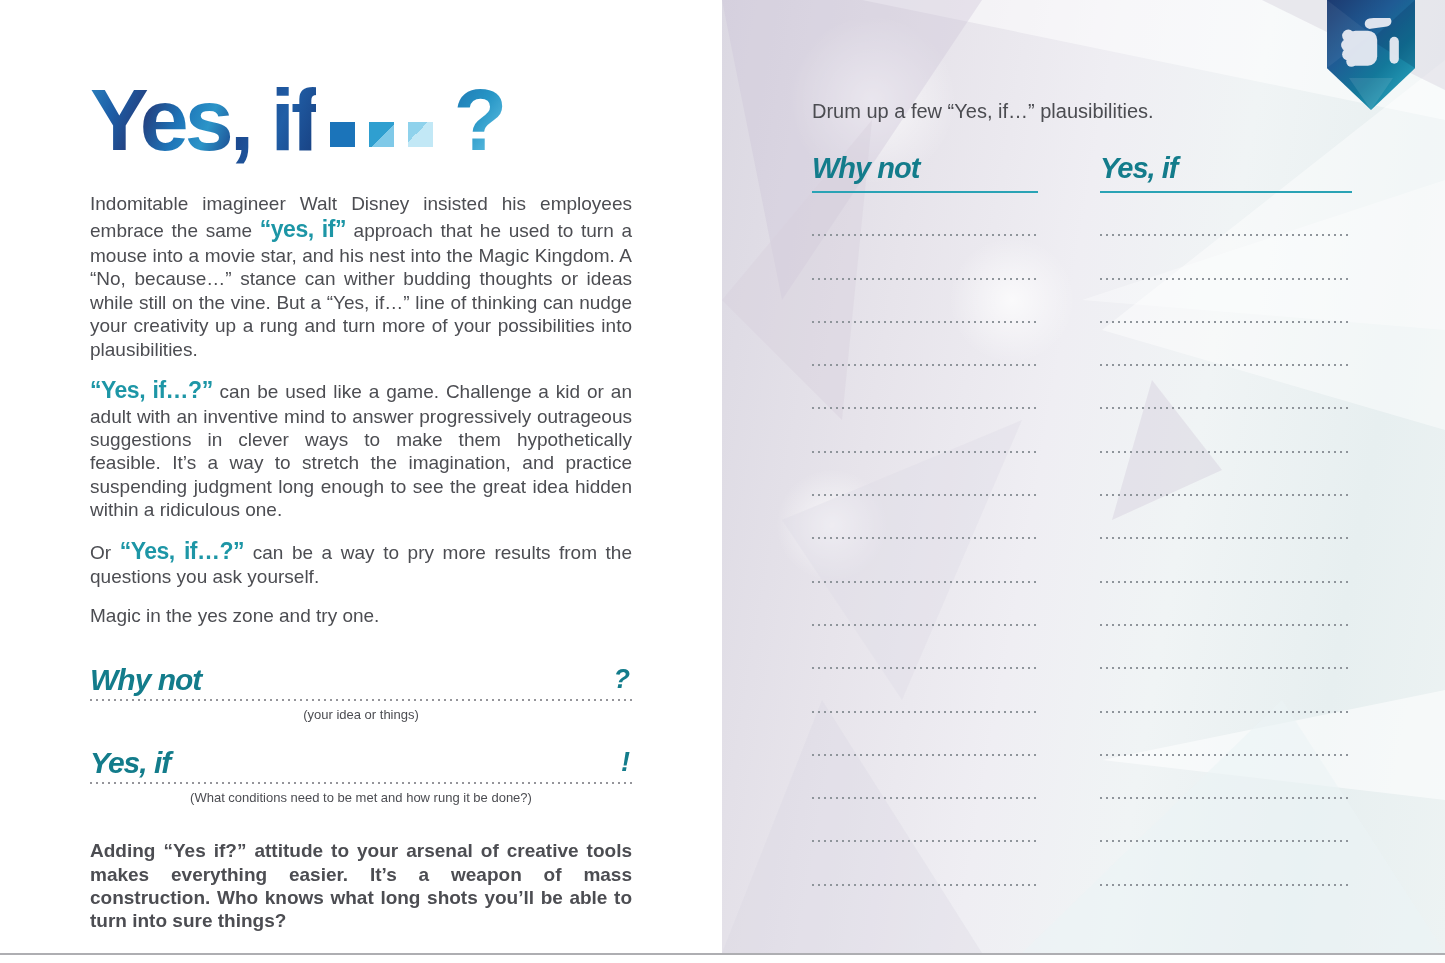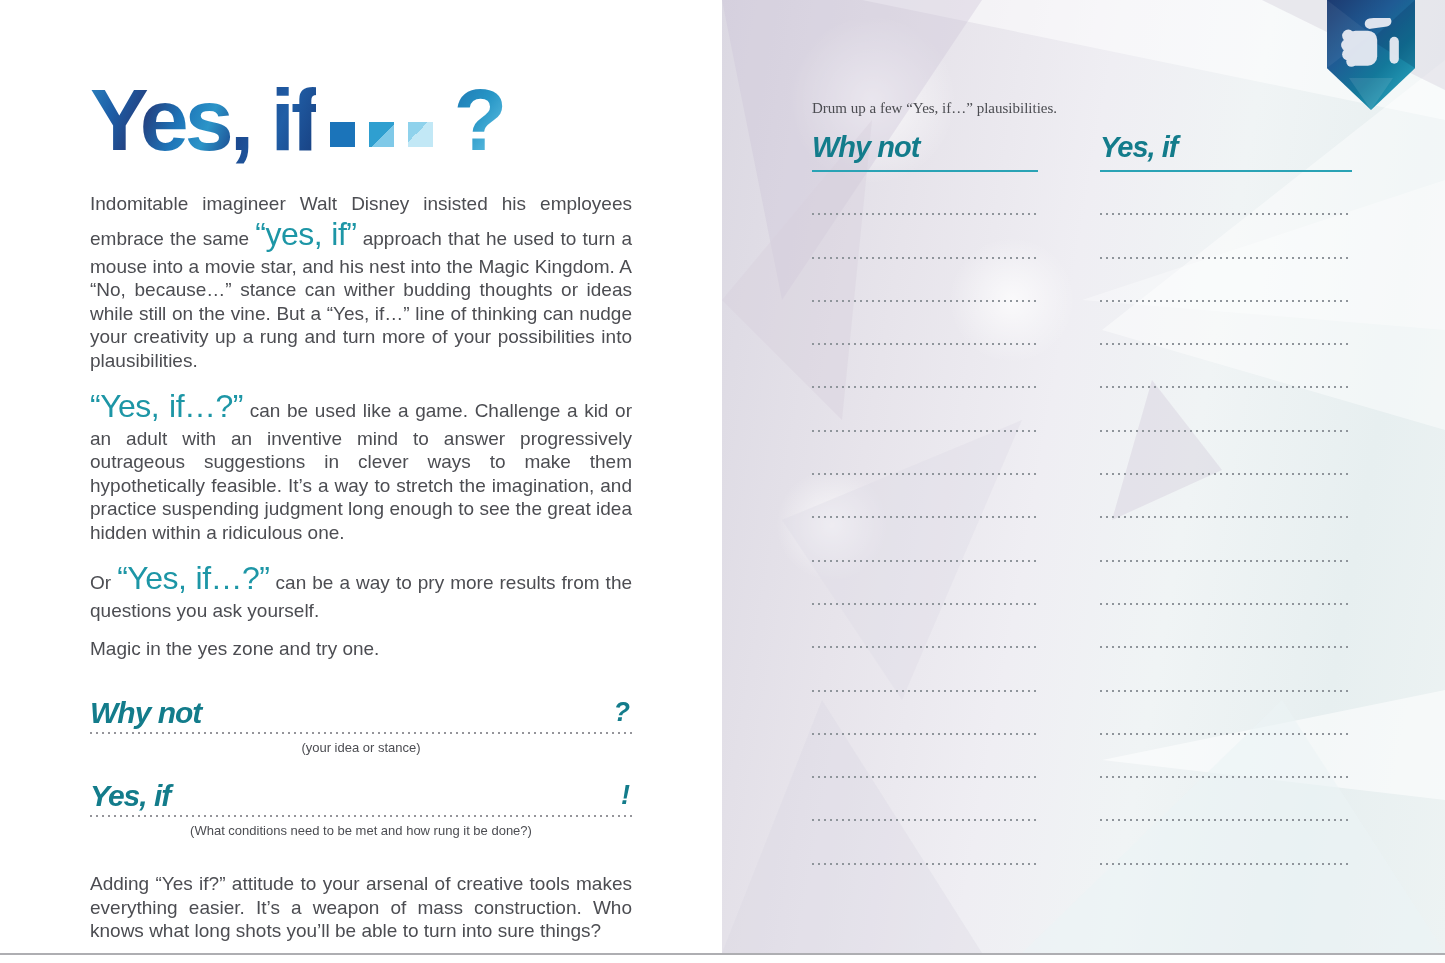--- a/index.html
+++ b/index.html
@@ -28,40 +28,40 @@
   .t-dots { display: inline-block; margin-left: 14px; }
   .dot { display: inline-block; width: 25px; height: 25px; margin-right: 14px; transform: translateY(-3px); }
   .d1 { background:#1b74ba; }
   .d2 { background: linear-gradient(135deg,#2f9fd0 55%, #7fc9e8 55%); }
   .d3 { background: linear-gradient(135deg,#8fd2ec 40%, #c2e8f6 40%); }
 
   .paras p {
     font-size: 19px; line-height: 1.235; color:#4c4d52;
     text-align: justify; margin-bottom: 15px;
   }
-  .accent { color:#1d96a6; font-weight: 400; font-size: 32px; letter-spacing: -0.5px; }
+  .accent { color:#1d96a6; font-weight: 700; font-size: 23px; letter-spacing: -0.5px; }
 
   .rule-block { margin-top: 30px; }
   .rule-block + .rule-block { margin-top: 18px; }
   .rule-row { position: relative; height: 36px; }
   .rule-label {
     position: absolute; left: 0; bottom: -4px;
     font-size: 30px; font-style: italic; font-weight: 700; color:#137c8b; letter-spacing: -1px;
   }
   .rule-mark {
     position: absolute; right: 2px; bottom: -2px;
     font-size: 27px; font-style: italic; font-weight: 700; color:#137c8b;
   }
   .dotline {
     position: absolute; left: 0; right: 0; bottom: -8px; height: 2px;
     background-image: repeating-linear-gradient(90deg,#95959a 0,#95959a 2px,transparent 2px,transparent 6px);
   }
   .rule-caption { text-align: center; font-size: 13px; color:#4c4d52; margin-top: 14px; }
 
-  .closing { margin-top: 34px; }
+  .closing { margin-top: 34px; font-weight: bold; }
 
   
   .page-right {
     position: absolute; left: 722px; top: 0; width: 723px; height: 953px;
     background:
       radial-gradient(circle 120px at 150px 100px, rgba(255,255,255,.8), rgba(255,255,255,0) 70%),
       radial-gradient(circle 90px at 290px 300px, rgba(255,255,255,.75), rgba(255,255,255,0) 70%),
       radial-gradient(circle 80px at 110px 525px, rgba(255,255,255,.7), rgba(255,255,255,0) 70%),
       linear-gradient(100deg,#dbd8e2 0%,#e7e4eb 25%,#efeef3 45%,#f0f4f5 62%,#e7eff0 82%,#edf3f3 100%);
     overflow: hidden;
@@ -70,21 +70,21 @@
 
   .badge {
     position: absolute; top: 0; right: 30px; width: 88px; height: 110px;
     clip-path: polygon(0 0, 100% 0, 100% 62%, 50% 100%, 0 62%);
     background: linear-gradient(135deg,#1d3a70 0%,#1f5b94 35%,#13789a 62%,#27a0ba 88%);
   }
   .badge svg.facets { position: absolute; inset: 0; }
   .thumb { position: absolute; left: 11px; top: 18px; }
 
   .rp-content { position: absolute; left: 0; top: 0; width: 723px; padding: 100px 93px 0 90px; }
-  .rp-heading { font-size: 15px; color:#4b4c51; margin-bottom: 16px; font-family: Liberation Serif, serif; }
+  .rp-heading { font-size: 20px; color:#4b4c51; margin-bottom: 31px; }
   .cols { display: flex; justify-content: space-between; width: 540px; }
   .col1 { width: 226px; } .col2 { width: 252px; }
   .col-header {
     font-size: 29px; font-style: italic; font-weight: 700; color:#137c8b;
     letter-spacing: -1px; line-height: 1; margin-bottom: 8px;
   }
   .col-rule { border-bottom: 2px solid #2aa3b5; }
   .wline {
     height: 43.3px;
     background-image: repeating-linear-gradient(90deg,#8f959b 0,#8f959b 2px,transparent 2px,transparent 6px);
@@ -109,21 +109,21 @@
         <p><span>Or </span><span class="accent">“Yes, if…?”</span><span> can be a way to pry more results from the questions you ask yourself.</span></p>
         <p><span>Magic in the yes zone and try one.</span></p>
       </div>
 
     <div class="rule-block">
       <div class="rule-row">
         <span class="rule-label">Why not</span>
         <span class="rule-mark">?</span>
         <span class="dotline"></span>
       </div>
-      <div class="rule-caption">(your idea or stance)</div>
+      <div class="rule-caption">(your idea or things)</div>
     </div>
 
     <div class="rule-block">
       <div class="rule-row">
         <span class="rule-label">Yes, if</span>
         <span class="rule-mark">!</span>
         <span class="dotline"></span>
       </div>
       <div class="rule-caption">(What conditions need to be met and how rung it be done?)</div>
     </div>

